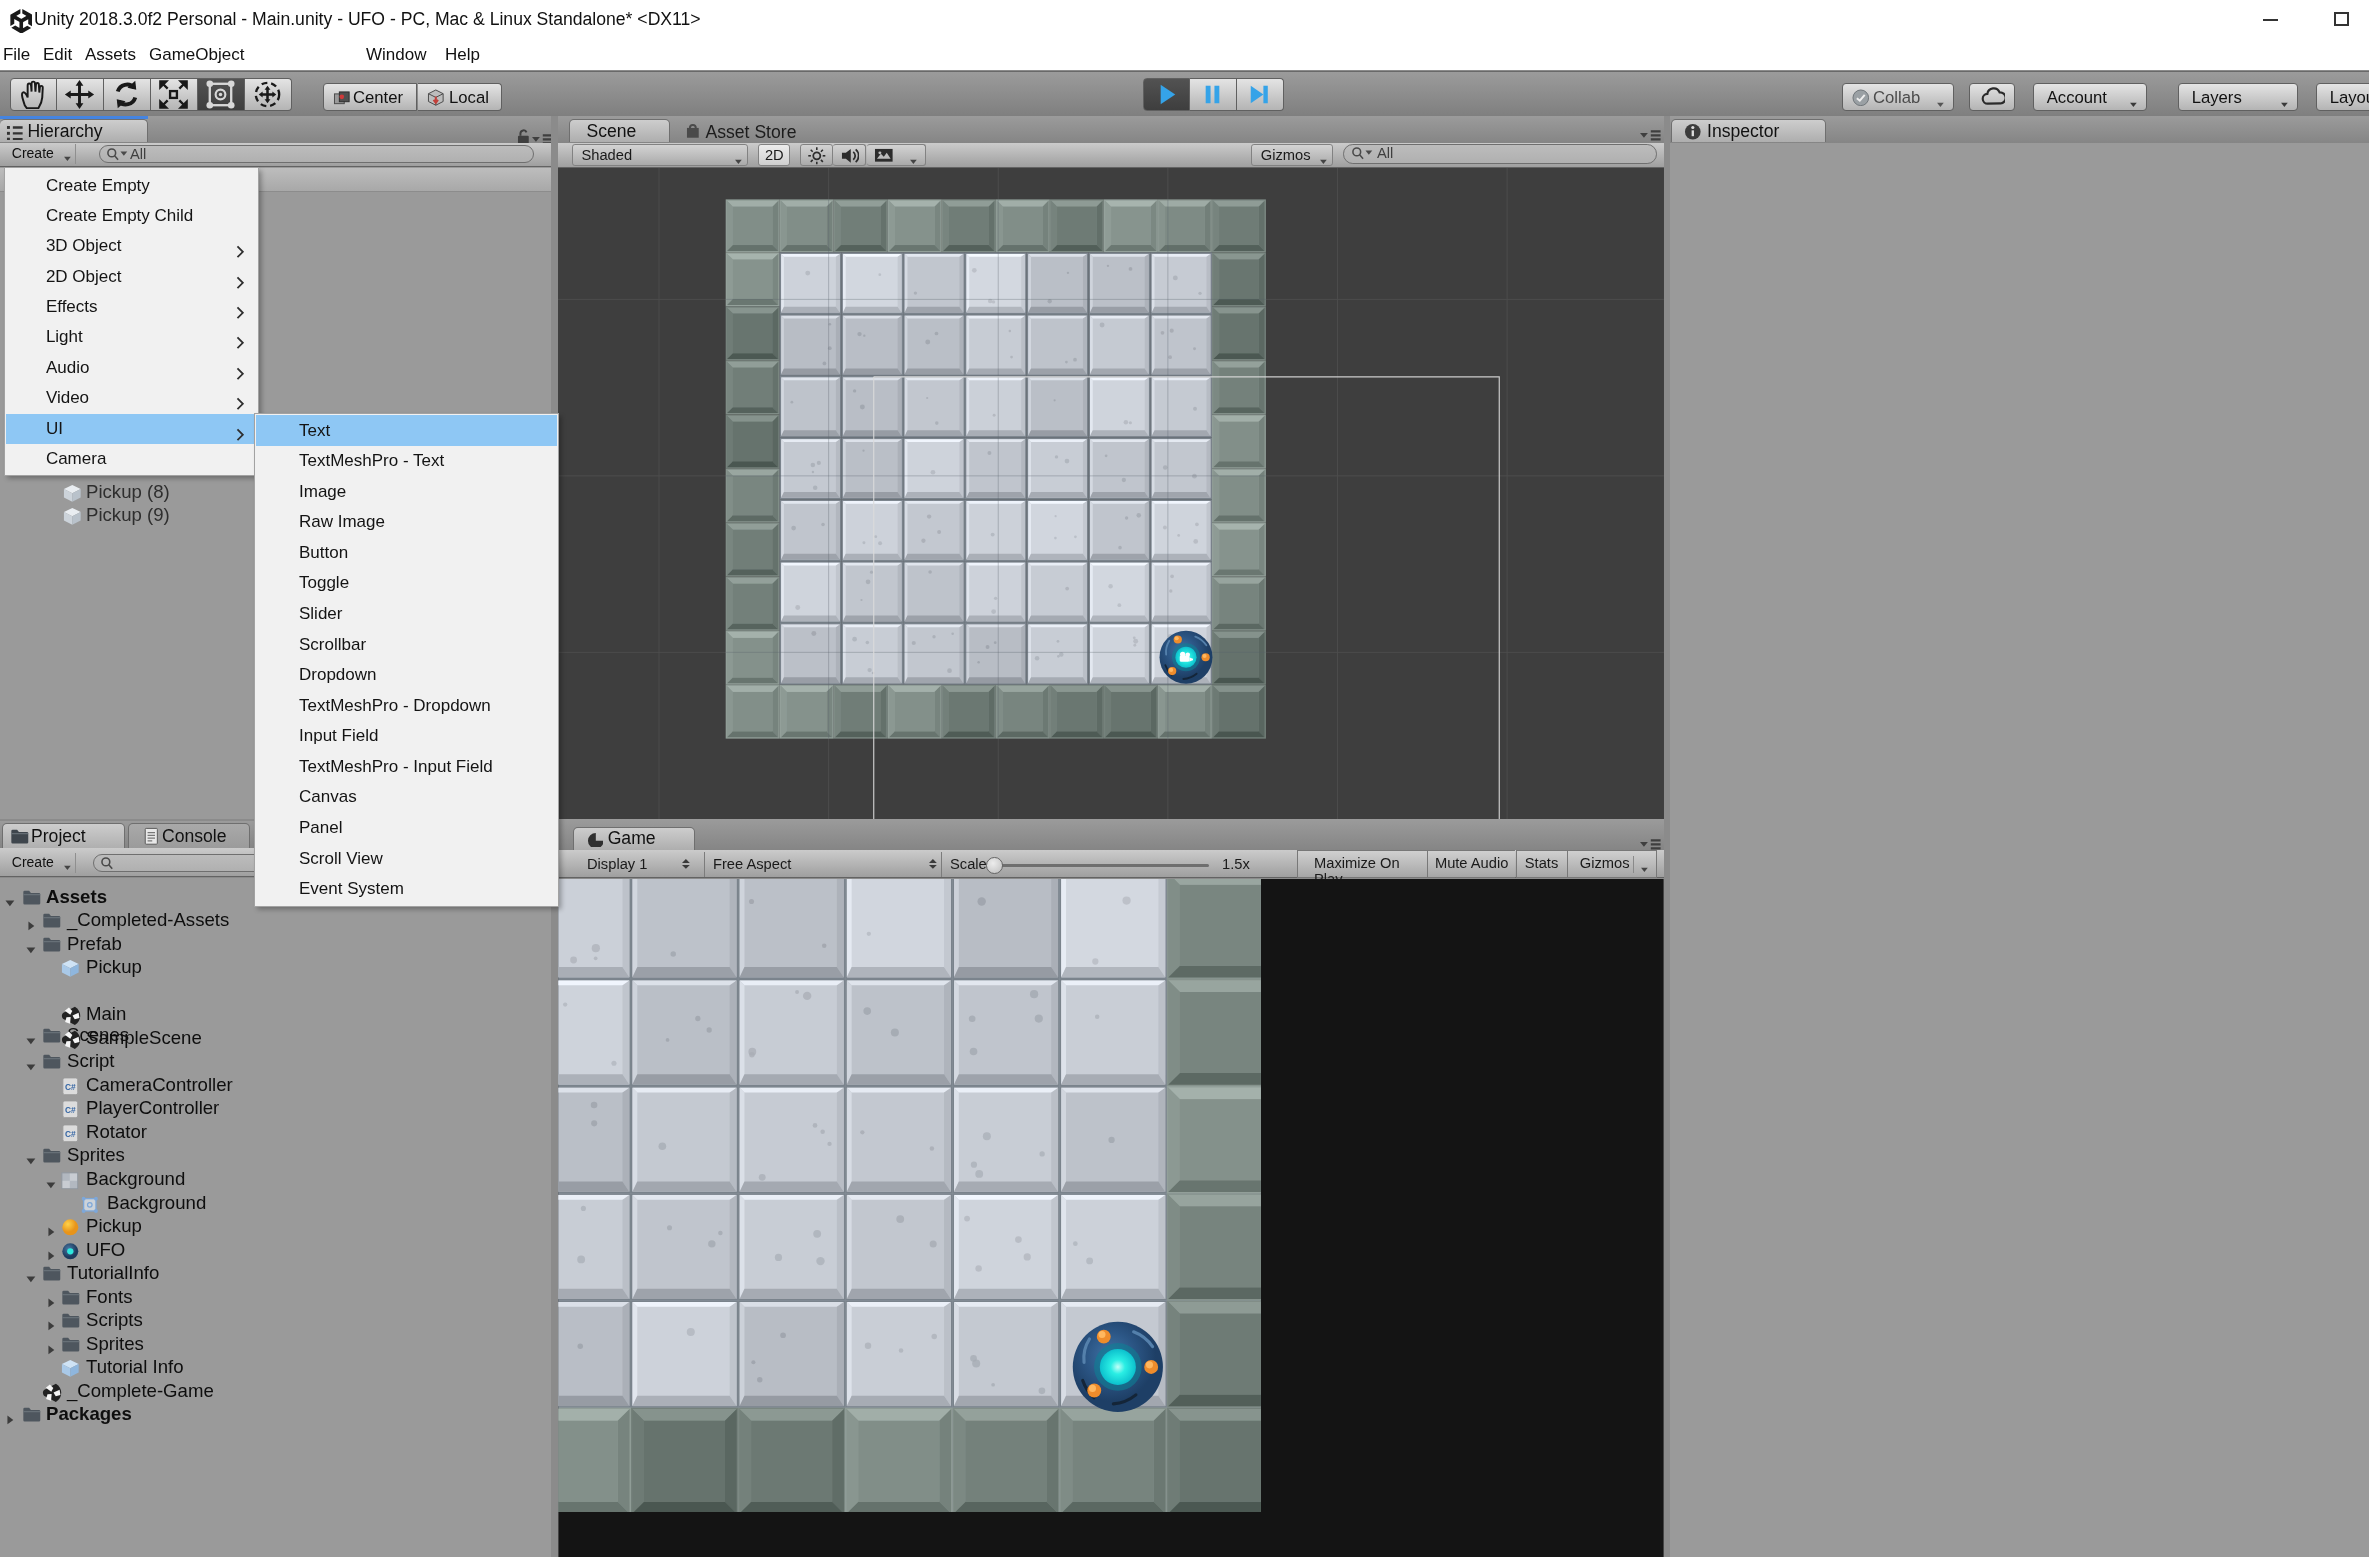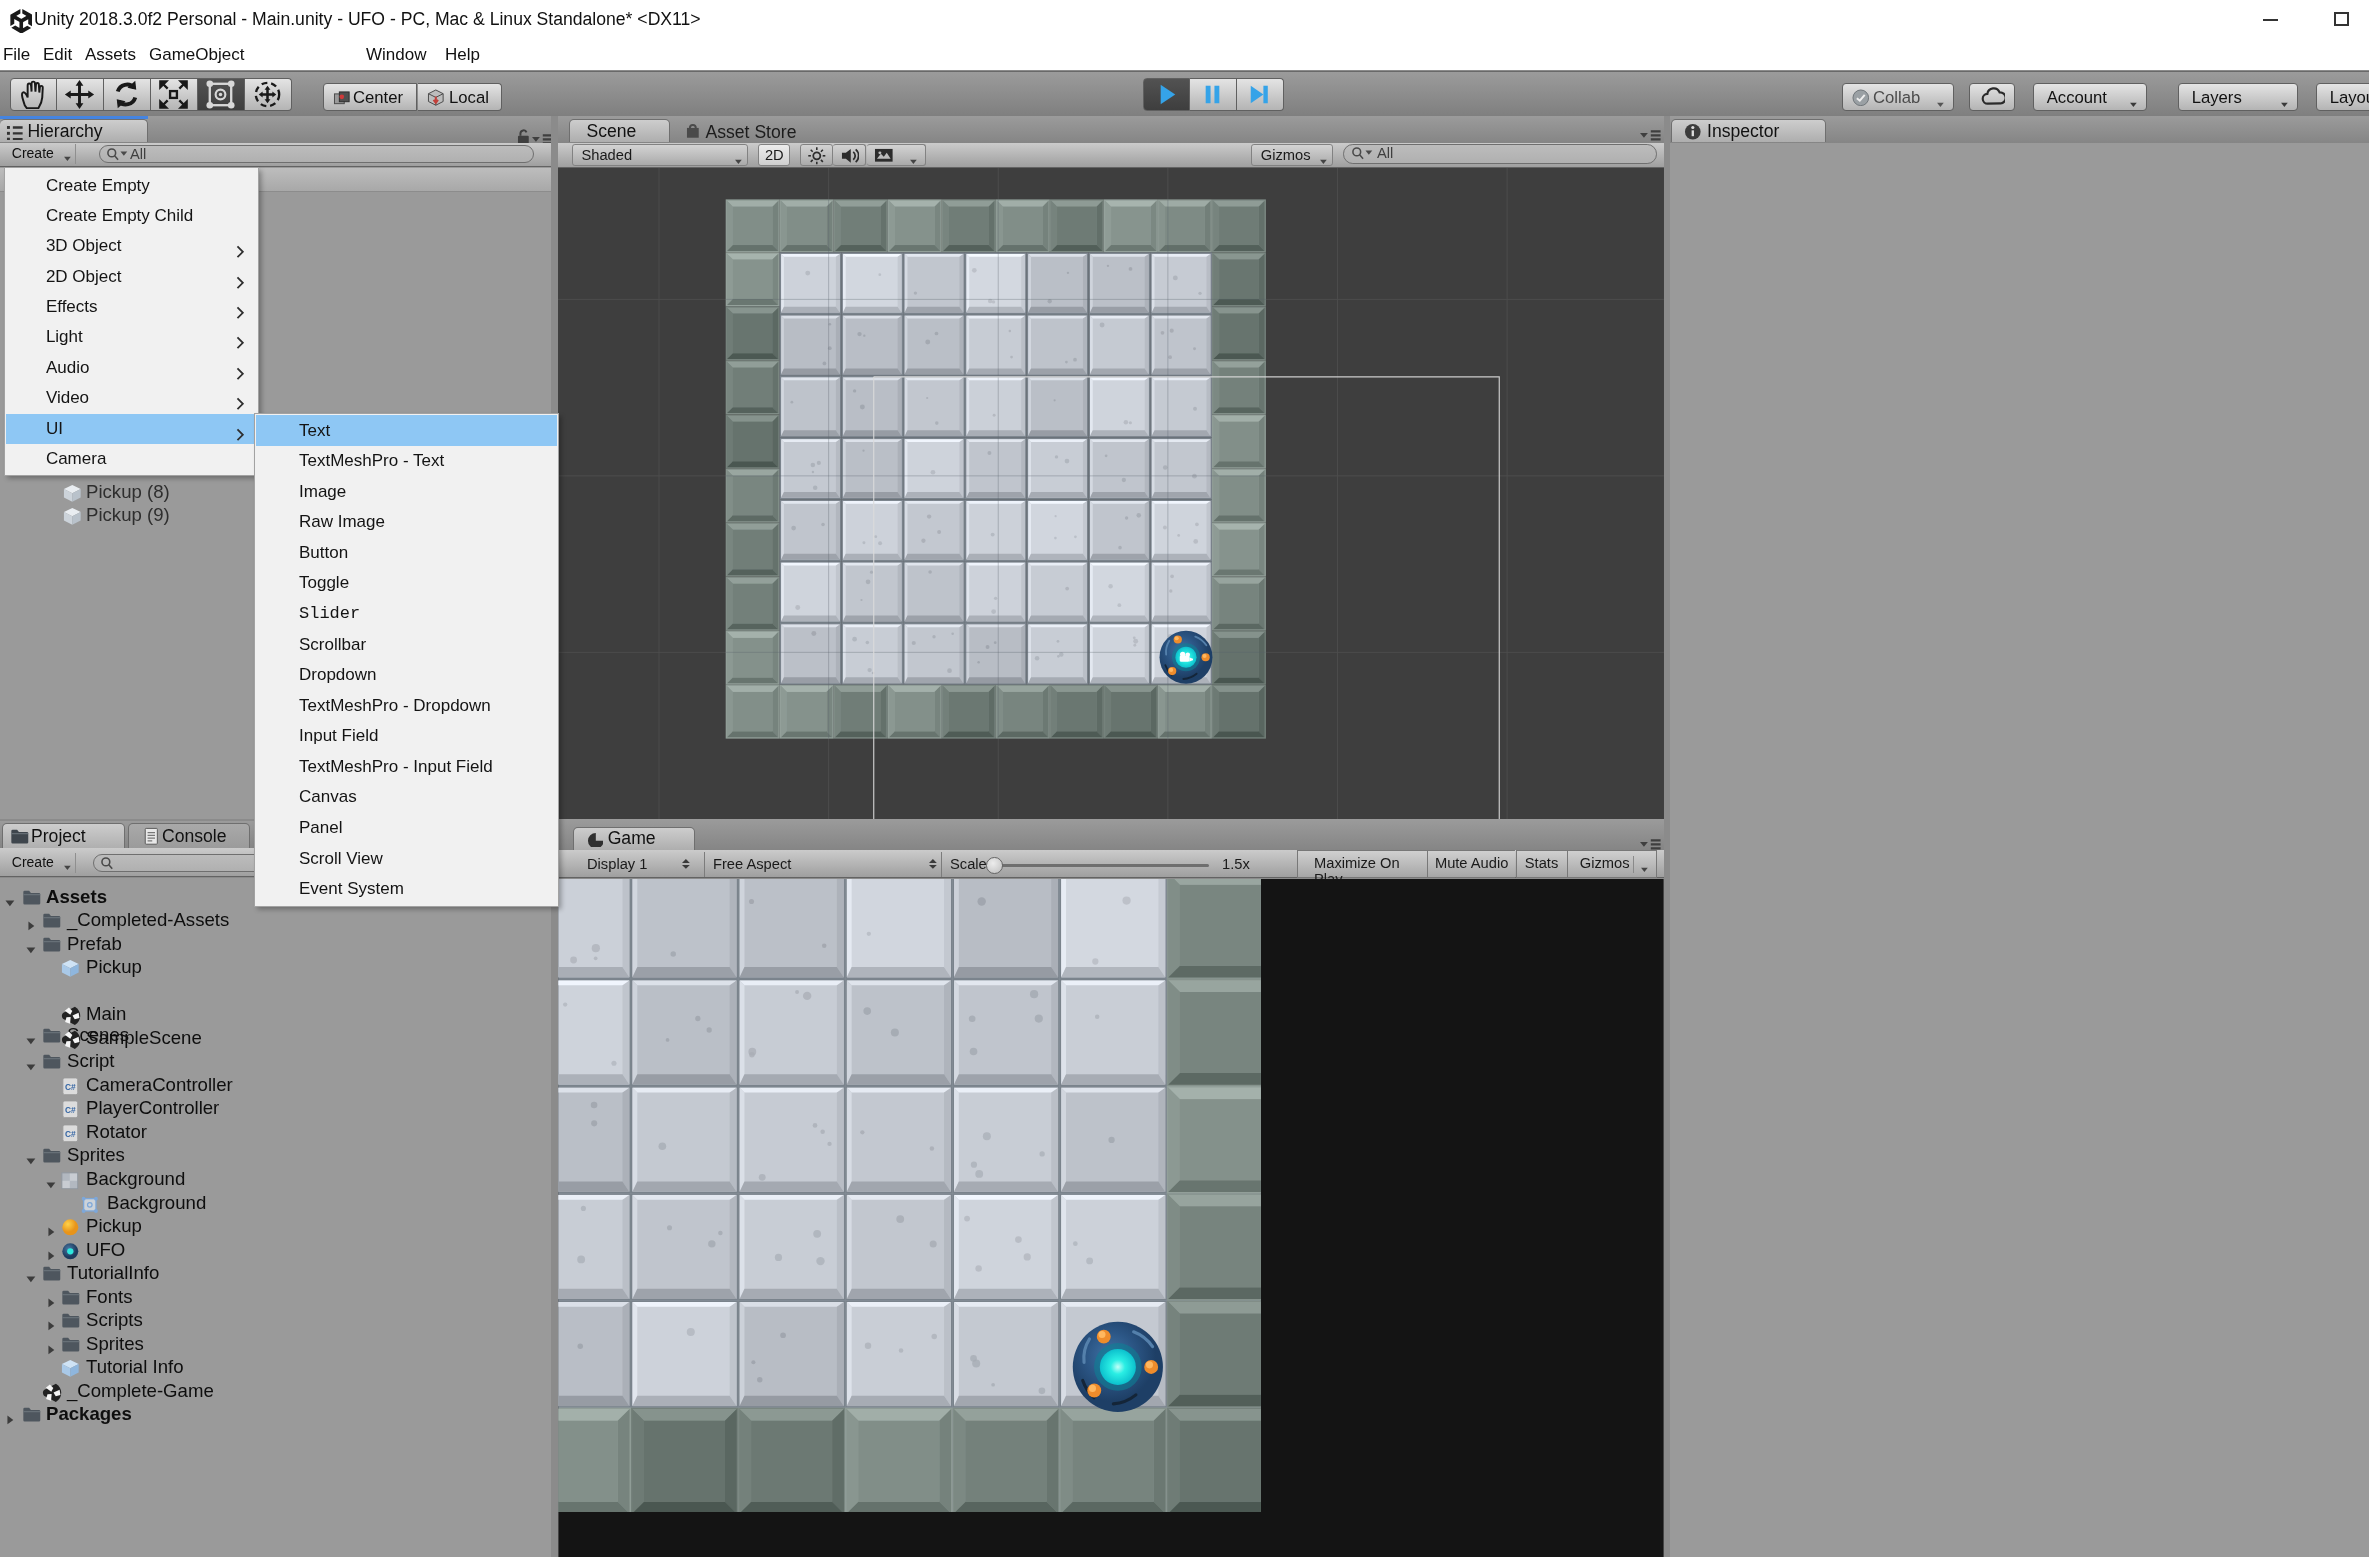--- a/index.html
+++ b/index.html
@@ -1736,21 +1736,21 @@
     <div class="mitem" style="top:92px;height:31px;line-height:31px;">
       <span class="txt" style="left:43px;">Raw Image</span>
     </div>
     <div class="mitem" style="top:123px;height:31px;line-height:31px;">
       <span class="txt" style="left:43px;">Button</span>
     </div>
     <div class="mitem" style="top:153px;height:31px;line-height:31px;">
       <span class="txt" style="left:43px;">Toggle</span>
     </div>
     <div class="mitem" style="top:184px;height:31px;line-height:31px;">
-      <span class="txt" style="left:43px;font-family:Liberation Mono, monospace;">Slider</span>
+      <span class="txt" style="left:43px;">Slider</span>
     </div>
     <div class="mitem" style="top:215px;height:31px;line-height:31px;">
       <span class="txt" style="left:43px;">Scrollbar</span>
     </div>
     <div class="mitem" style="top:245px;height:31px;line-height:31px;">
       <span class="txt" style="left:43px;">Dropdown</span>
     </div>
     <div class="mitem" style="top:276px;height:31px;line-height:31px;">
       <span class="txt" style="left:43px;">TextMeshPro - Dropdown</span>
     </div>

